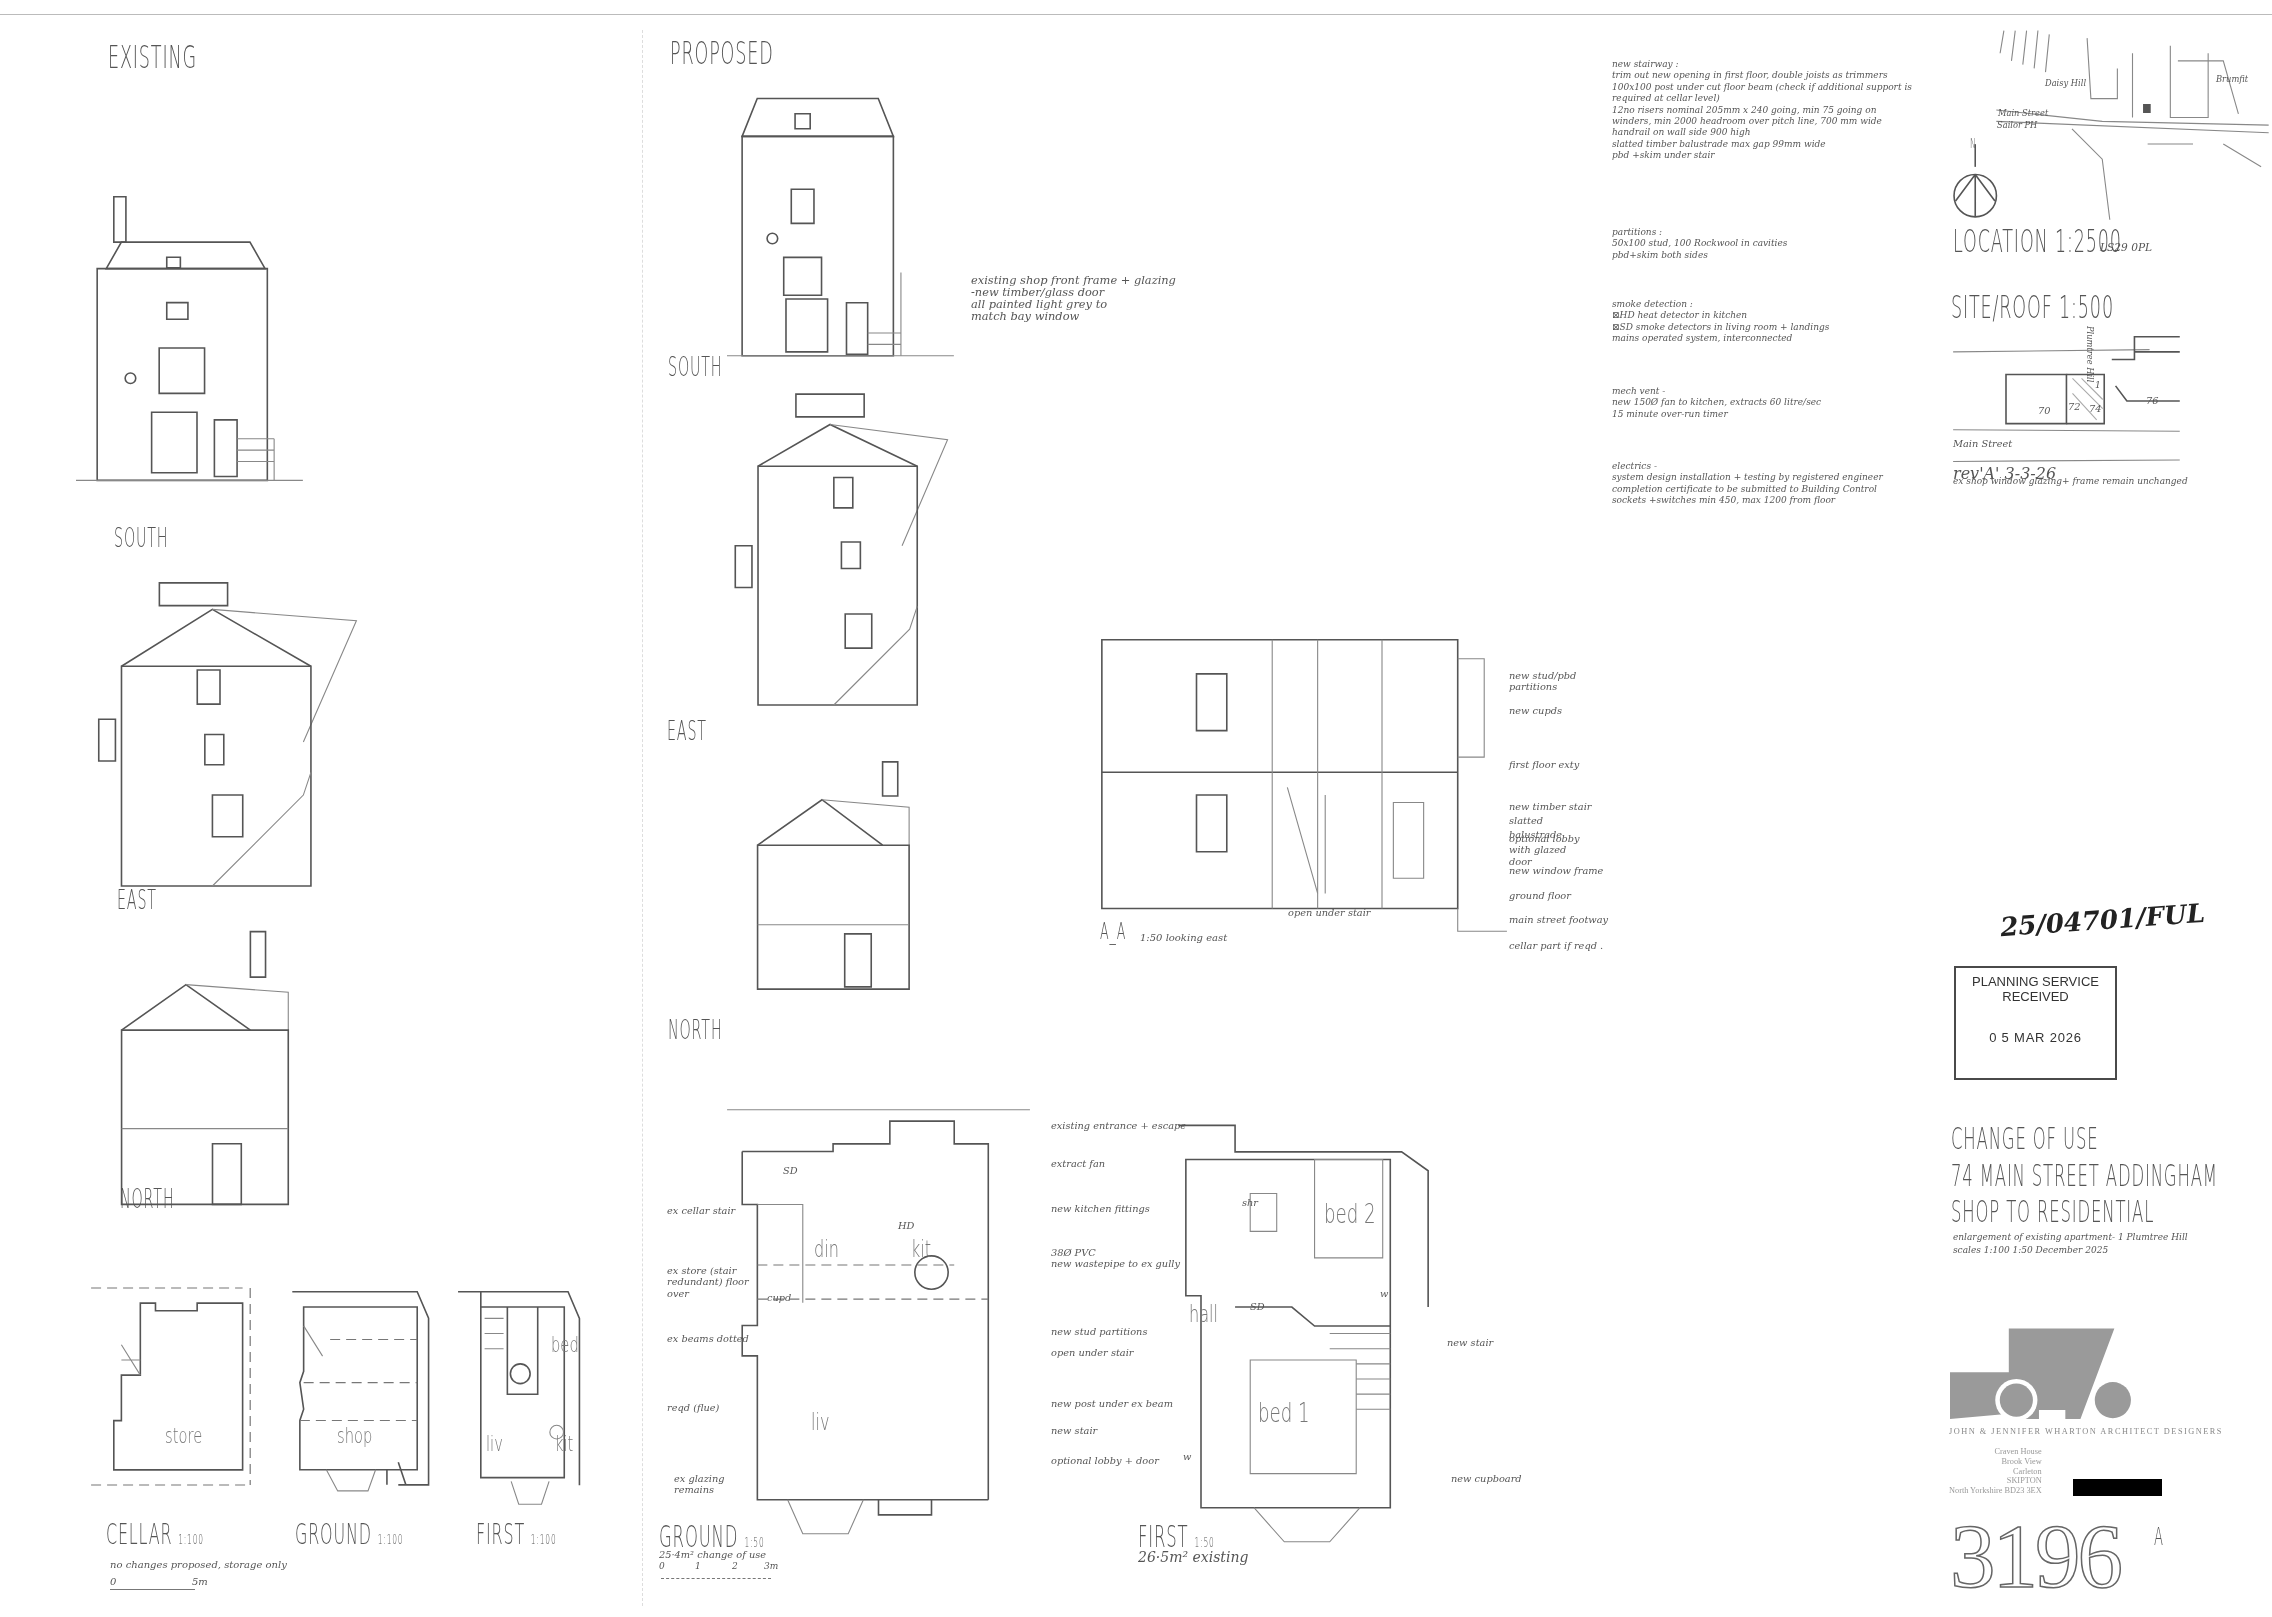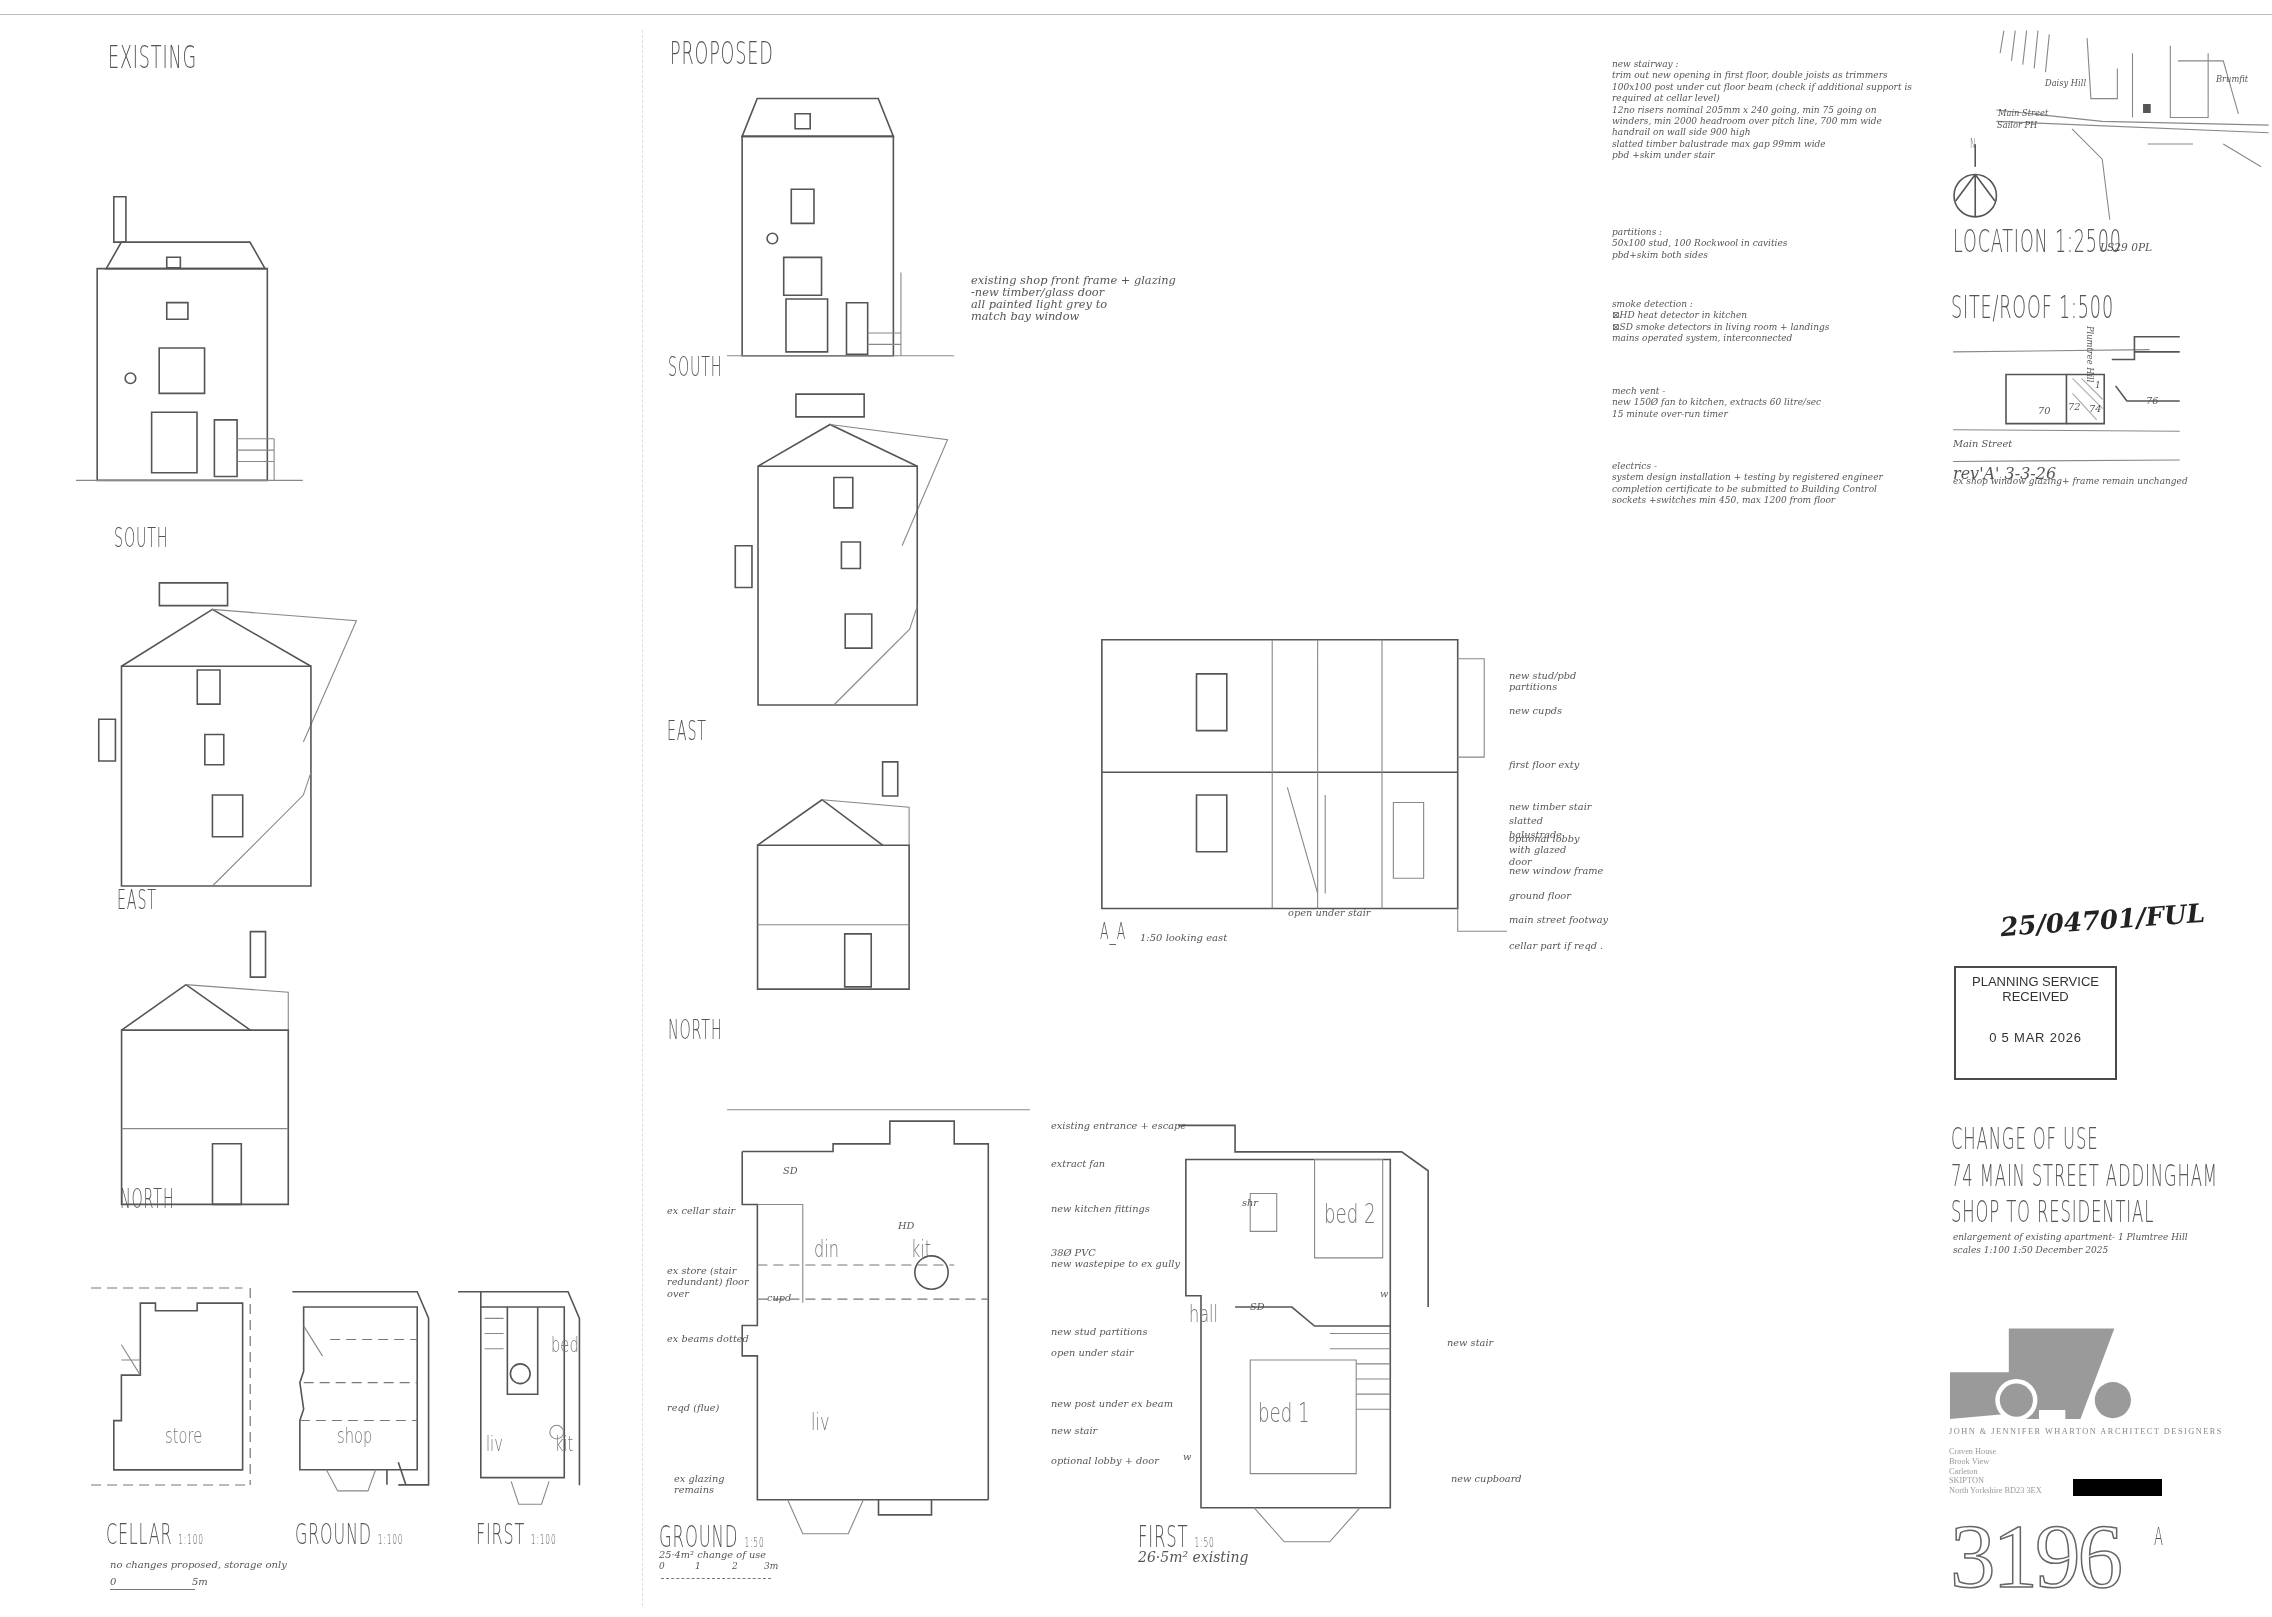--- a/index.html
+++ b/index.html
@@ -11,21 +11,21 @@
   .note-block div { white-space:nowrap; }
   svg { position:absolute; overflow:visible; }
   svg * { vector-effect:non-scaling-stroke; }
   .ln { stroke:#555; stroke-width:1.6; fill:none; }
   .lt { stroke:#888; stroke-width:1.1; fill:none; }
   .dash { stroke:#777; stroke-width:1.2; fill:none; stroke-dasharray:10 6; }
   .room-label { font-family:"DejaVu Sans", sans-serif; font-weight:200; color:#777; transform:scaleX(0.7); transform-origin:left top; white-space:nowrap; }
   .stamp { border:2.3px solid #4a4a4a; background:#fff; text-align:center; font-family:"Liberation Sans", sans-serif; color:#333; }
   .redact { background:#000; }
   .logo-text { font-family:"Liberation Serif", serif; color:#888; letter-spacing:1.5px; white-space:nowrap; }
-  .addr { font-family:"Liberation Serif", serif; color:#999; font-size:10.6px; line-height:13px; }
+  .addr { font-family:"Liberation Serif", serif; color:#999; font-size:10.6px; line-height:13px;text-align:right; }
   .dwg-no { font-family:"Liberation Serif", serif; font-size:91px; color:transparent; -webkit-text-stroke:1.5px #666; letter-spacing:-3px; }
   .vline { position:absolute; border-left:1.5px dashed #ddd; }
 </style>
 </head>
 <body>
 
 <div class="abs" style="left:0;top:13.6px;width:2273px;border-top:1.1px solid #bbb;"></div>
 <div class="vline" style="left:642px;top:30px;height:1576px;"></div>
 
 <div class="abs title-font" style="left:108px;top:38px;font-size:32px;">EXISTING</div>

